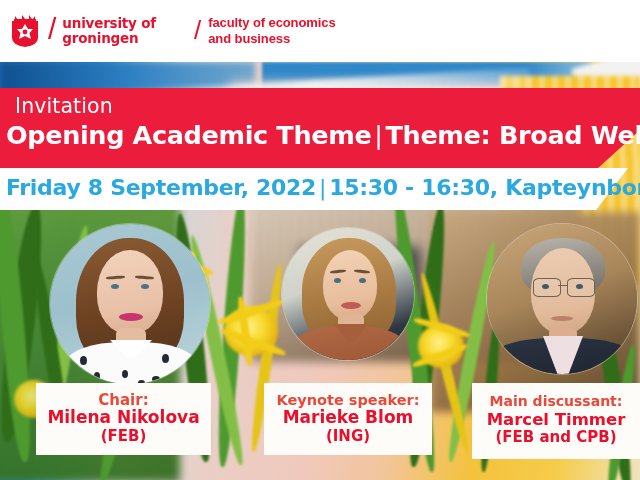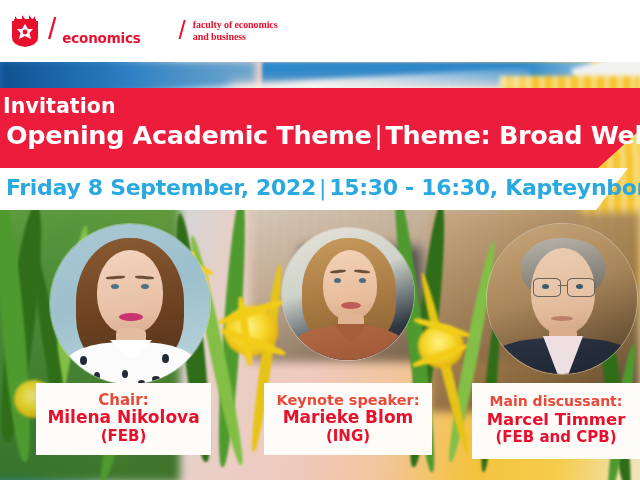--- a/index.html
+++ b/index.html
@@ -29,23 +29,23 @@
     color:#e8102d;font-weight:bold;font-size:13.5px;line-height:1.08;
     letter-spacing:-0.2px;
     font-family:"DejaVu Sans", sans-serif;
   }
   .logo-sep{width:38px;flex:none;}
   .logo-slash2{
     color:#e8102d;font-size:26px;font-weight:400;margin-right:7px;line-height:1;
     transform:translateY(-1px);
   }
   .logo-fac{
-    color:#e8102d;font-weight:bold;font-size:10px;line-height:1.2;
+    color:#e8102d;font-weight:bold;font-size:13px;line-height:1.2;
     letter-spacing:-0.1px;
-    font-family:Liberation Serif, serif;
+    font-family:Liberation Sans, sans-serif;
   }
 
   
   .backdrop{position:absolute;left:0;top:62px;width:640px;height:418px;overflow:hidden;z-index:1;}
   .bd-sky{
     position:absolute;inset:0;
     background:
       linear-gradient(100deg,#1f6fb5 0%,#2f87c9 14%,#cfd8dc 26%,#e9cfc6 38%,#f0c9bd 52%,#f2c59a 64%,#f4c23d 76%,#f6cc4a 88%,#efe3c0 100%);
   }
   .bd-blue-roof{
@@ -115,22 +115,22 @@
   }
   .dandy-spk{position:absolute;background:#f2cd18;filter:blur(.9px);transform-origin:center bottom;border-radius:40%;}
 
   
   .red-banner{
     position:absolute;left:0;top:88px;width:640px;height:80px;z-index:20;
     background:#ec1c3c;
     clip-path:polygon(0 0, 640px 0, 640px 42px, 598px 80px, 0 80px);
   }
   .invitation{
-    position:absolute;left:3px;top:94px;z-index:25;
-    color:#fff;font-size:20.5px;font-weight:700;letter-spacing:.1px;
+    position:absolute;left:15px;top:94px;z-index:25;
+    color:#fff;font-size:20.5px;font-weight:400;letter-spacing:.1px;
     font-family:"DejaVu Sans", sans-serif;
   }
   .headline{
     position:absolute;left:6px;top:120px;z-index:25;
     color:#ffffff;font-size:25.5px;font-weight:bold;letter-spacing:-0.35px;
     white-space:nowrap;
     font-family:"DejaVu Sans", sans-serif;
   }
   .headline .pipe{font-weight:400;padding:0 3px;}
 
@@ -321,22 +321,22 @@
   <div class="logo-band">
     <svg class="rug-crest" viewBox="0 0 30 34">
       <path d="M2 7 L2 24 Q2 31 15 33 Q28 31 28 24 L28 7 Z" fill="#e8102d"></path>
       <path d="M5 2 L8 6 L5 6 Z M12 1 L15 5 L12 5 Z M19 1 L22 5 L19 5 Z M25 2 L25 6 L22 6 Z" fill="#e8102d"></path>
       <rect x="4" y="5" width="22" height="3" fill="#e8102d"></rect>
       <path d="M15 10 L18 15 L23 15 L19.5 19 L21 25 L15 22 L9 25 L10.5 19 L7 15 L12 15 Z" fill="#ffffff"></path>
       <circle cx="15" cy="18" r="2.4" fill="#e8102d"></circle>
     </svg>
     <span class="logo-slash">/</span>
     <span class="logo-wordmark">
-      <br>
-      <span>economics</span>
+      <span>university of</span><br>
+      <span>groningen</span>
     </span>
     <span class="logo-sep"></span>
     <span class="logo-slash2">/</span>
     <span class="logo-fac">
       <span>faculty of economics</span><br>
       <span>and business</span>
     </span>
   </div>
 
   <div class="card c1">

